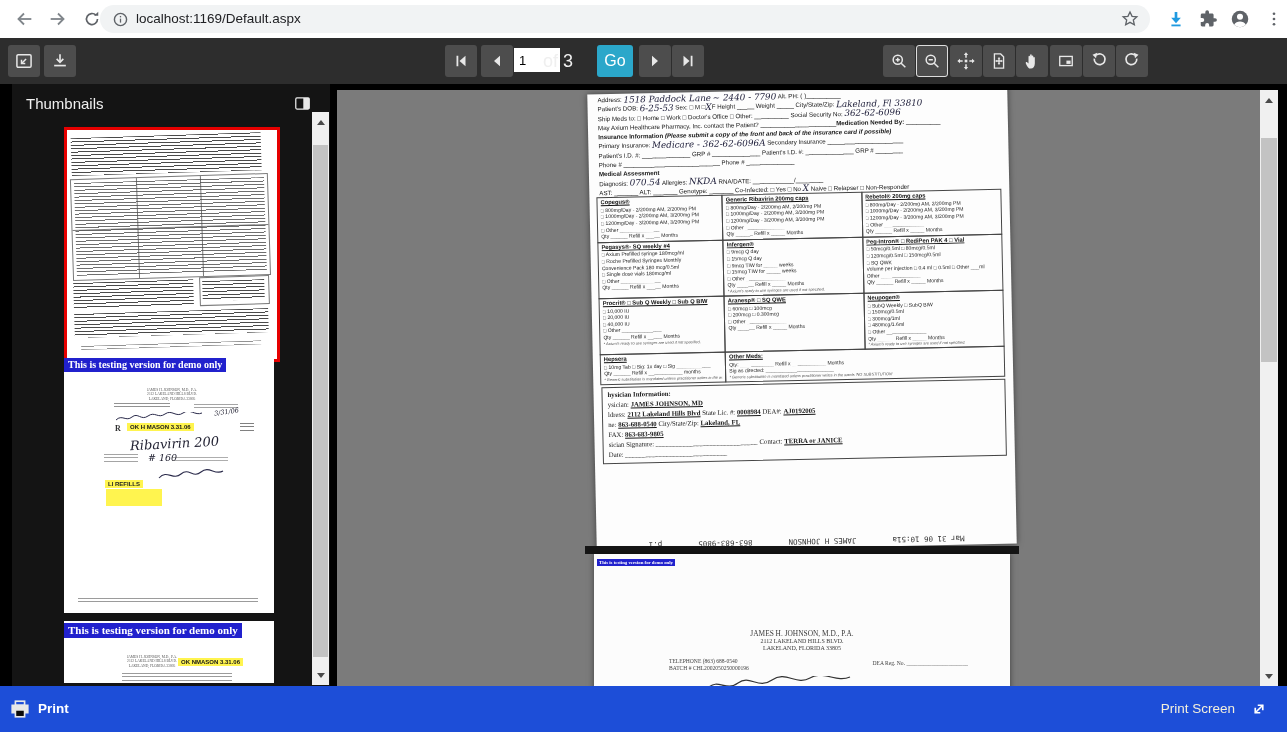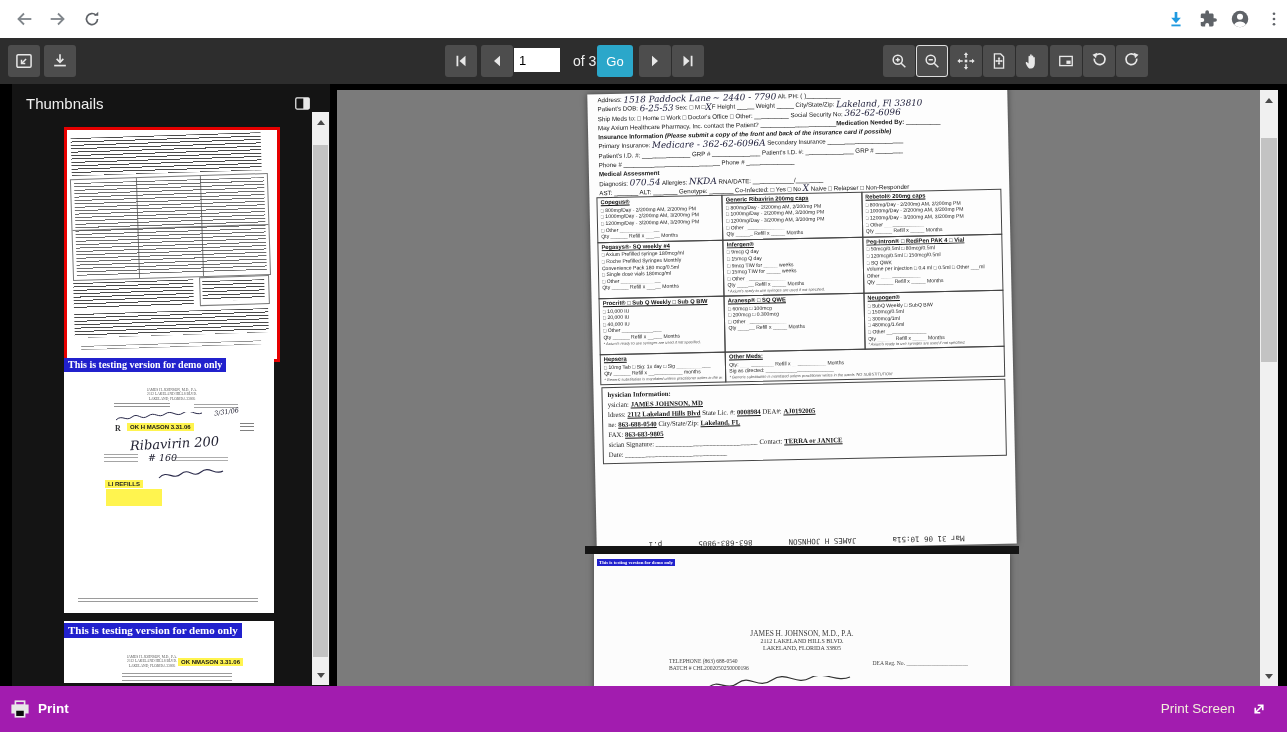--- a/index.html
+++ b/index.html
@@ -13,23 +13,23 @@
   #urltext{position:absolute;left:36px;top:6px;font-size:13.5px;color:#202124;white-space:nowrap}
   #browser svg{display:block}
 
   
   #toolbar{position:absolute;left:0;top:38px;width:1287px;height:46px;background:#2d2d2d}
   .tbtn{position:absolute;top:7px;width:32px;height:32px;background:#4d4d4d;border-radius:3px;
         display:flex;align-items:center;justify-content:center;cursor:pointer}
   .tbtn.active{outline:1px solid #ddd;outline-offset:-1px}
   #pageinput{position:absolute;left:514px;top:10px;width:36px;height:24px;border:none;font-size:13px;
              padding:0 5px;font-family:"Liberation Sans",sans-serif}
-  #oflabel{position:absolute;left:573px;top:0;line-height:46px;color:#efefef;font-size:14px}
+  #oflabel{position:absolute;left:543px;top:0;line-height:46px;color:#efefef;font-size:18px}
   #gobtn{position:absolute;left:597px;top:7px;width:36px;height:32px;background:#2BA7CA;border:none;border-radius:3px;
-         color:#fff;font-size:13px;font-family:"Liberation Sans",sans-serif;cursor:pointer}
+         color:#fff;font-size:16px;font-family:"Liberation Sans",sans-serif;cursor:pointer}
 
   
   #content{position:absolute;left:12px;top:84px;width:1287px;height:602px;background:#000}
 
   
   #thumbpanel{position:absolute;left:0;top:0;width:318px;height:602px;background:#141414;overflow:hidden}
   #paneltitle{position:absolute;left:14px;top:11px;color:#f0f0f0;font-size:15px}
   #paneltoggle{position:absolute;left:278px;top:8px;width:24px;height:22px;display:flex;align-items:center;justify-content:center;cursor:pointer}
 
   .thumb{position:absolute;left:52px;width:210px;background:#fff;cursor:pointer}
@@ -92,21 +92,21 @@
             padding:1px 2px;white-space:nowrap}
   #p2letterhead{position:absolute;left:0;top:76px;width:100%;text-align:center;
                 font-family:"Liberation Serif",serif;color:#3a3a3a;font-size:6px;line-height:7.6px}
   #p2letterhead div:first-child{font-size:7.4px}
   #p2left{position:absolute;left:75px;top:104px;font-family:"Liberation Serif",serif;font-size:5.6px;line-height:7.2px;color:#444;white-space:nowrap}
   #p2right{position:absolute;right:42px;top:106px;font-family:"Liberation Serif",serif;font-size:5.6px;color:#444;white-space:nowrap}
   #p2hw{position:absolute;left:110px;top:122px}
 
   
   
-  #bottombar{position:absolute;left:0;top:686px;width:1287px;height:46px;background:#a21caf}
+  #bottombar{position:absolute;left:0;top:686px;width:1287px;height:46px;background:#1d4ed8}
   #printlabel{position:absolute;left:38px;top:0;line-height:46px;color:#fff;font-size:13.5px;font-weight:bold}
   #fslabel{position:absolute;right:52px;top:0;line-height:46px;color:#f3efdc;font-size:13.5px}
   .bbic{position:absolute;top:11px;width:24px;height:24px;display:flex;align-items:center;justify-content:center;cursor:pointer}
 </style>
 </head>
 <body>
 
 <div id="browser">
   <div class="navic" style="left:12px">
     <svg width="22" height="22" viewBox="0 0 24 24" fill="none" stroke="#80868b" stroke-width="2">
@@ -118,20 +118,35 @@
     <svg width="22" height="22" viewBox="0 0 24 24" fill="none" stroke="#80868b" stroke-width="2">
         <path d="M4 12h14"></path>
         <path d="M12 6l6 6-6 6"></path>
       </svg>
   </div>
   <div class="navic" style="left:80px">
     <svg width="20" height="20" viewBox="0 0 24 24" fill="none" stroke="#5f6368" stroke-width="2">
         <path d="M18.6 12a6.6 6.6 0 1 1-1.9-4.6"></path>
         <path d="M19.5 3.2v5h-5z" fill="#5f6368" stroke="none"></path>
       </svg>
+  </div>
+  <div id="urlpill">
+    <div class="navic" style="left:8px;top:2px">
+      <svg width="17" height="17" viewBox="0 0 24 24" fill="none" stroke="#5f6368" stroke-width="2">
+          <circle cx="12" cy="12" r="8.6"></circle>
+          <rect x="11.1" y="10.8" width="1.8" height="5.6" fill="#5f6368" stroke="none"></rect>
+          <rect x="11.1" y="7" width="1.8" height="2" fill="#5f6368" stroke="none"></rect>
+        </svg>
+    </div>
+    <div id="urltext">localhost:1169/Default.aspx</div>
+    <div class="navic" style="right:8px;left:auto;top:2px">
+      <svg width="20" height="20" viewBox="0 0 24 24" fill="none" stroke="#5f6368" stroke-width="1.6">
+          <path d="M12 3.6l2.5 5.2 5.7.6-4.2 3.9 1.2 5.6L12 16l-5.2 2.9 1.2-5.6L3.8 9.4l5.7-.6z"></path>
+        </svg>
+    </div>
   </div>
   <div class="navic" style="left:1164px">
     <svg width="20" height="20" viewBox="0 0 24 24">
         <path d="M10.4 3.5h3.2v7h4.2L12 17l-5.8-6.5h4.2z" fill="#1f9ae0"></path>
         <rect x="6.5" y="18.6" width="11" height="2.2" fill="#1f9ae0"></rect>
       </svg>
   </div>
   <div class="navic" style="left:1196px">
     <svg width="20" height="20" viewBox="0 0 24 24">
         <path d="M20.5 11h-1.8V7.2c0-1-.8-1.7-1.7-1.7h-3.8V3.7a2.2 2.2 0 0 0-4.4 0v1.8H5a1.7 1.7 0 0 0-1.7 1.7v3.6h1.8a2.4 2.4 0 0 1 0 4.8H3.3v3.6c0 1 .8 1.7 1.7 1.7h3.6v-1.8a2.4 2.4 0 0 1 4.8 0v1.8h3.6c1 0 1.7-.8 1.7-1.7v-3.8h1.8a2.2 2.2 0 0 0 0-4.4z" fill="#5f6368"></path>

